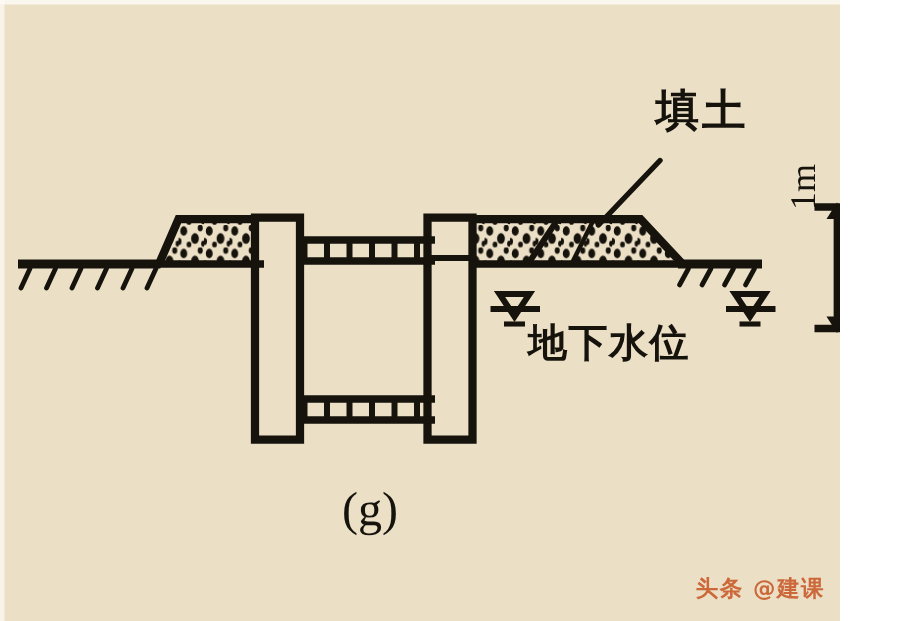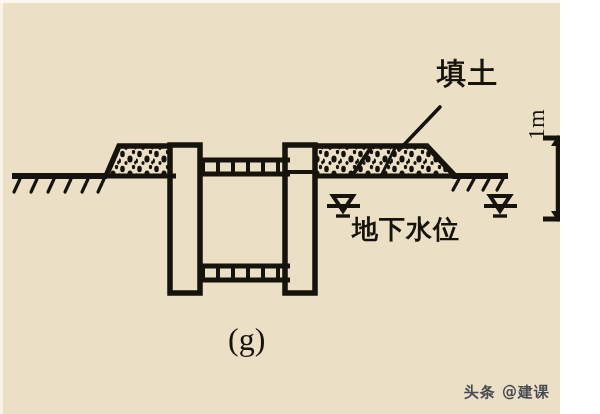--- a/index.html
+++ b/index.html
@@ -74,21 +74,21 @@
     transform: rotate(-90deg);
     transform-origin: left top;
   }
   #watermark {
     position: absolute;
     right: 10px;
     bottom: 12px;
     font-family: "DejaVu Sans", sans-serif;
     font-size: 15px;
     font-weight: 700;
-    color: #0f172a;
+    color: #c2410c;
     opacity: 0.75;
     white-space: nowrap;
     letter-spacing: 1px;
   }
 </style>
 </head>
 <body>
 
 <div id="page">
 

